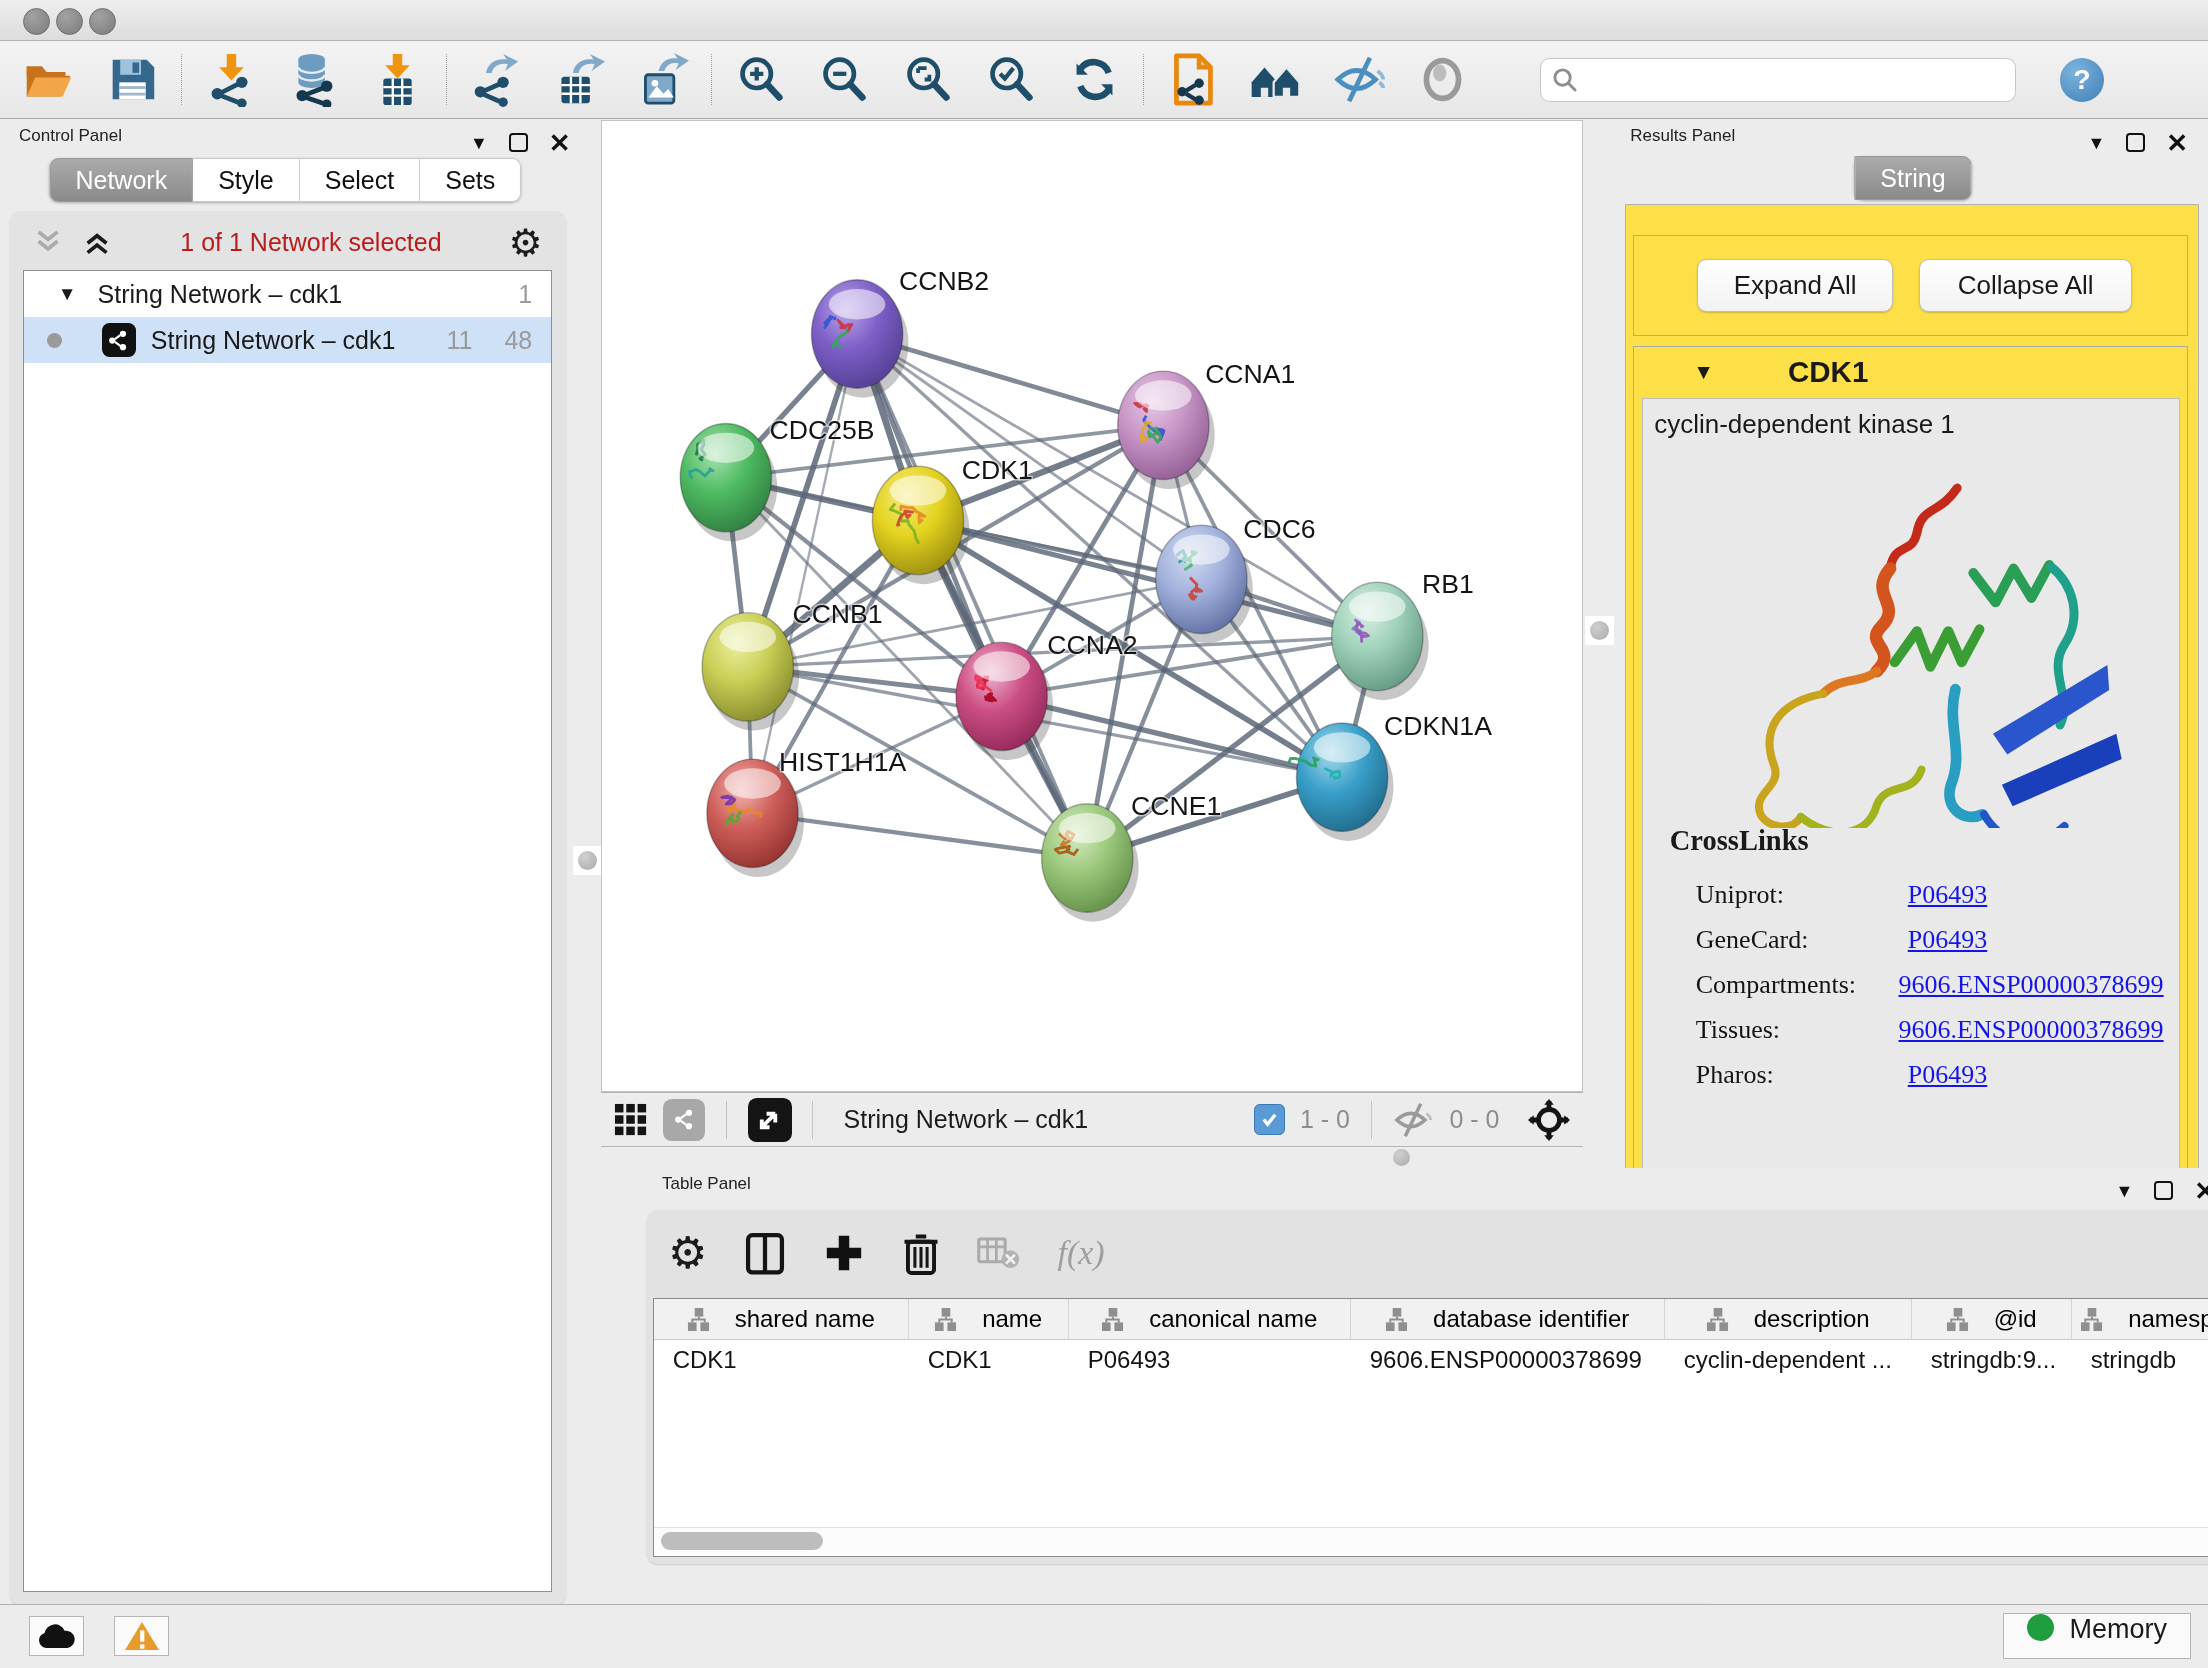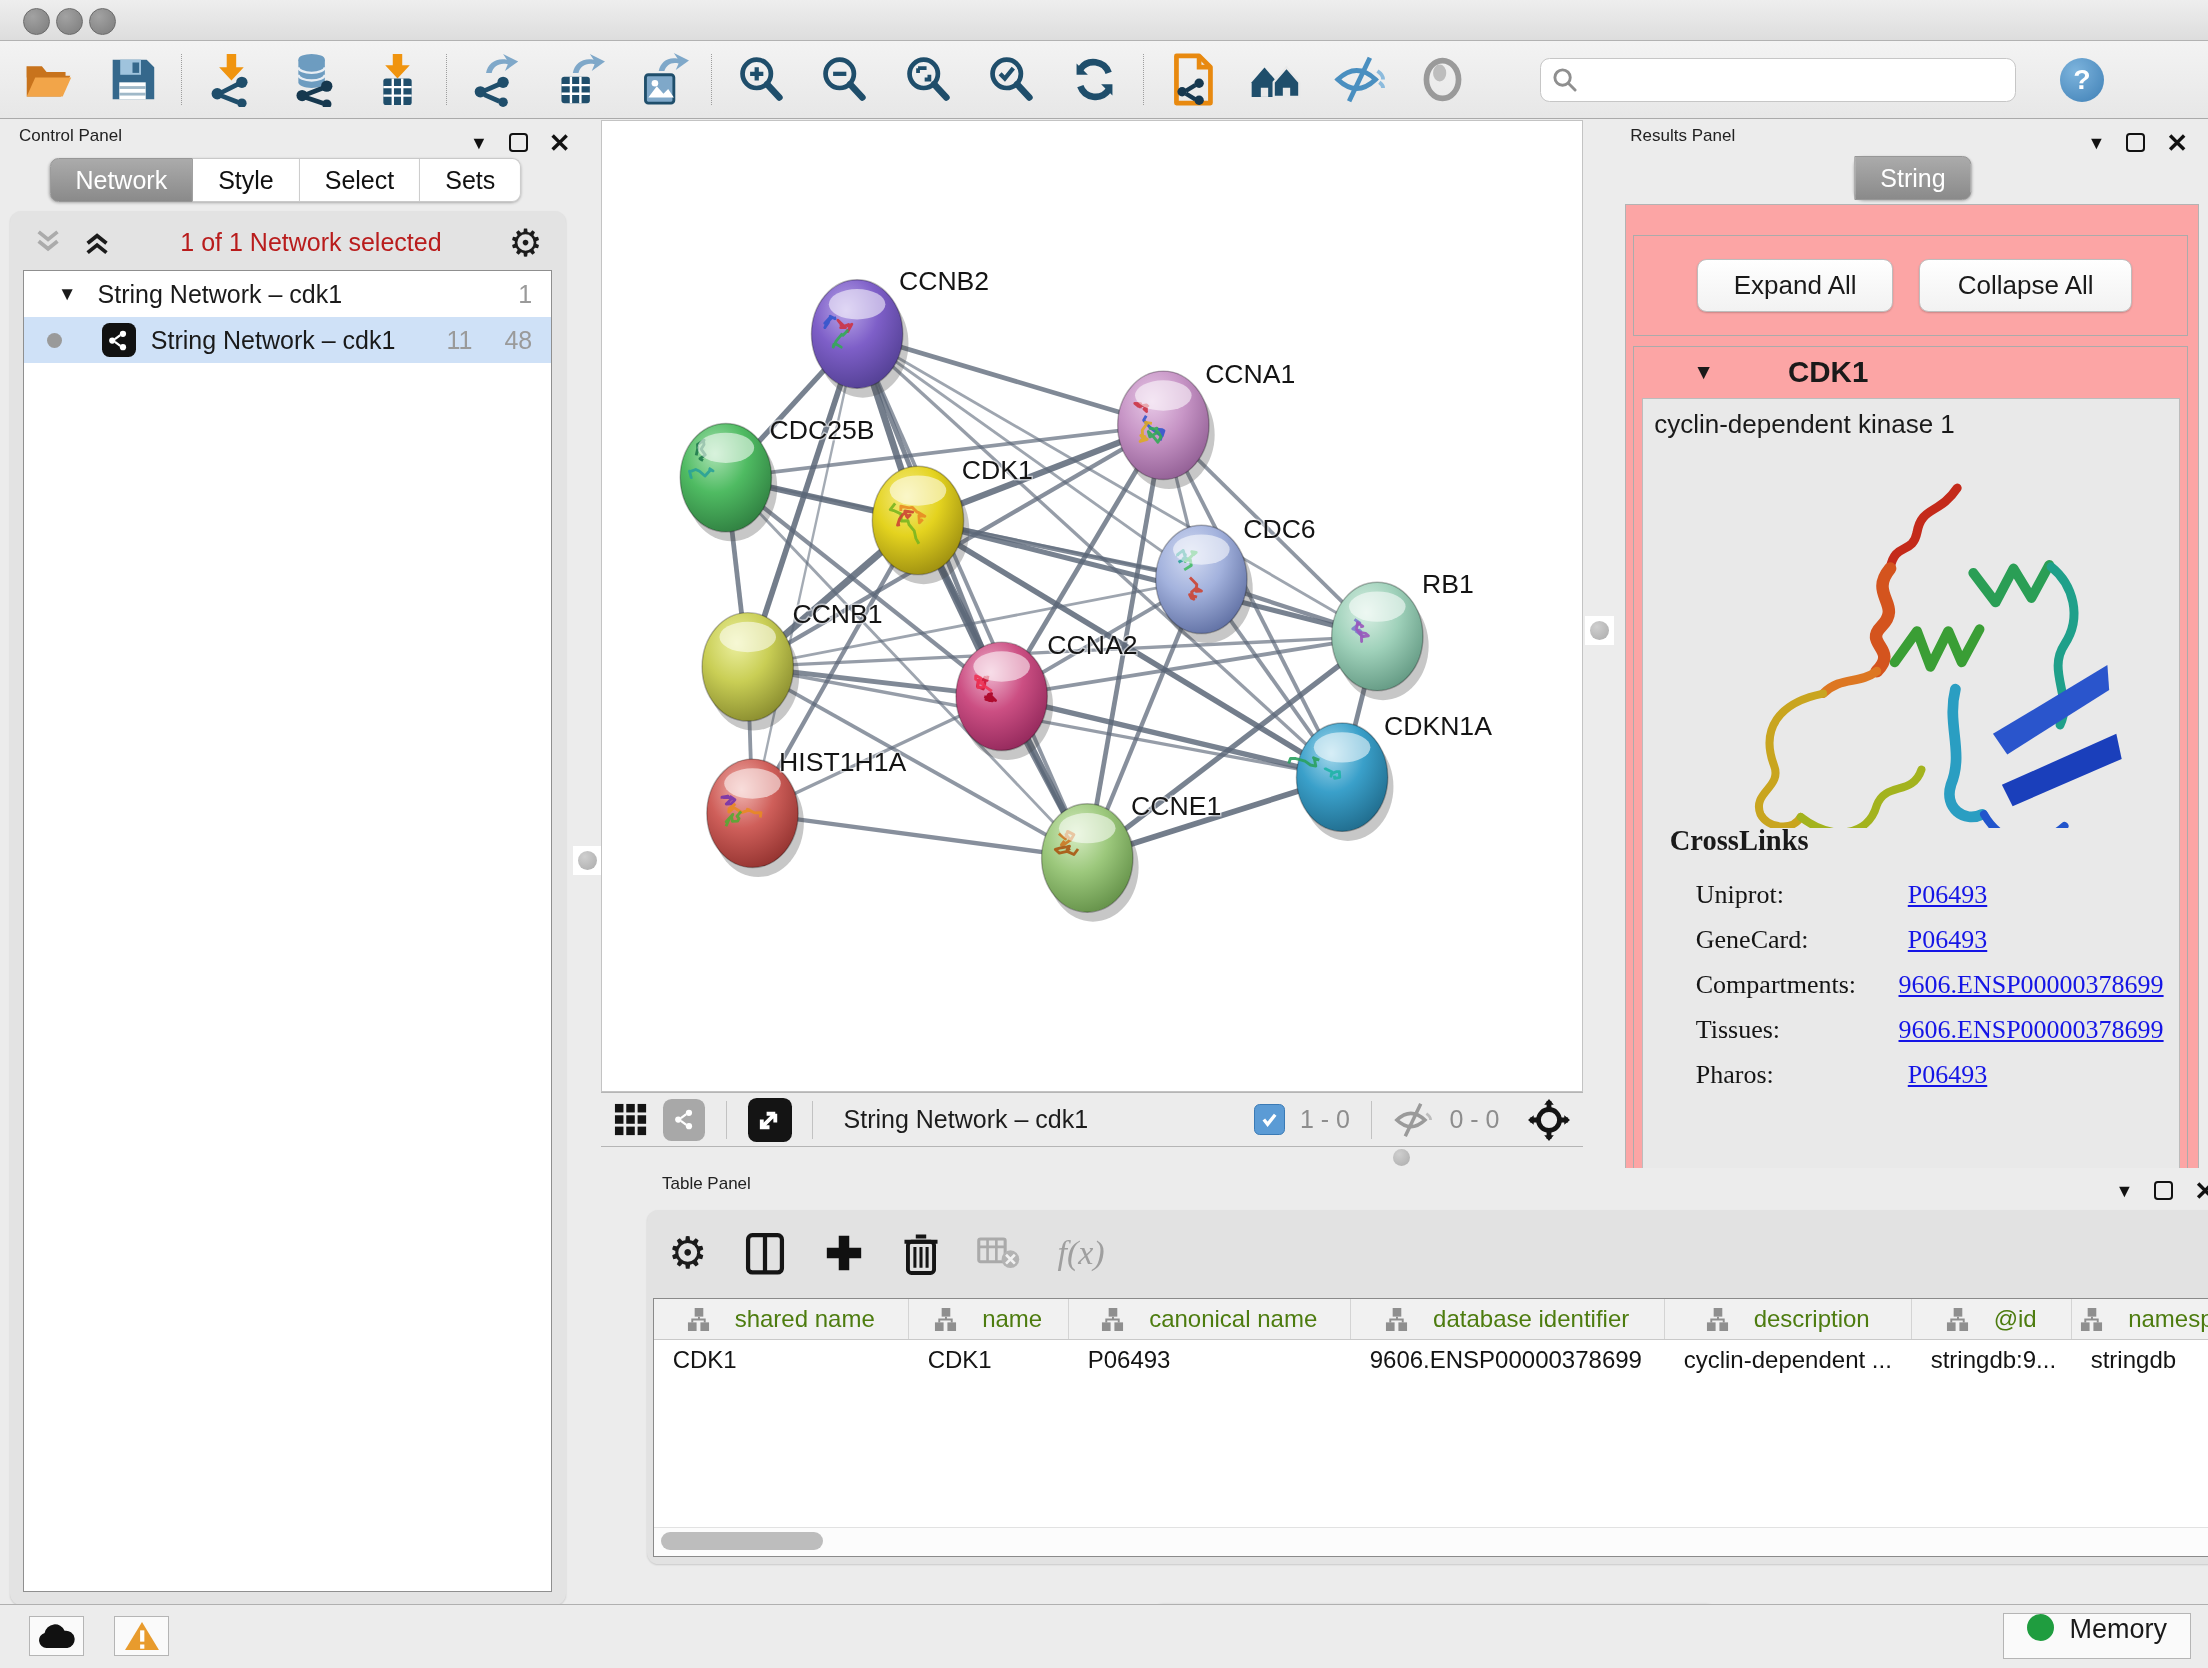--- a/index.html
+++ b/index.html
@@ -71,21 +71,21 @@
   .nb-title{font-size:25px;color:#1c1c1c;margin-left:9.5px;flex:1;}
   .nb-count{font-size:25px;color:#8d8d8d;}
   .nb-black{width:44px;height:44px;border-radius:8.6px;background:#141414;display:flex;align-items:center;justify-content:center;}
   .nb-gray{width:42px;height:42px;border-radius:8.6px;background:#a8a8a8;display:flex;align-items:center;justify-content:center;}
   .nb-check{width:28.5px;height:28.5px;border-radius:5.7px;background:#5b9bd5;border:1px solid #3a7ab5;
     display:flex;align-items:center;justify-content:center;}
 
   
   .rpanel{left:1617px;top:120px;width:592px;height:1048px;background:#ececec;}
   .rp-tab{position:absolute;left:50%;transform:translateX(-50%);top:36px;z-index:2;}
-  .rp-outer{position:absolute;left:7.6px;top:84px;width:574px;height:995px;background:#fca5a5;
+  .rp-outer{position:absolute;left:7.6px;top:84px;width:574px;height:995px;background:#fde047;
     border:1.9px solid #b3b3b3;box-sizing:border-box;}
   .rp-btnbox{position:absolute;left:7.6px;top:30px;width:555px;height:101px;border:1.9px solid #ababab;box-sizing:border-box;}
   .rbtn{position:absolute;top:23px;height:51px;background:linear-gradient(#ffffff,#f2f2f2);border:1px solid #bdbdbd;
     border-radius:9.5px;font-size:26px;display:flex;align-items:center;justify-content:center;
     box-shadow:0 1px 1.9px rgba(0,0,0,.2);}
   .rp-entry{position:absolute;left:7.6px;top:141px;width:555px;height:837px;border:1.9px solid #ababab;box-sizing:border-box;}
   .rp-ehead{height:49px;display:flex;align-items:center;}
   .rp-desc{position:absolute;left:7.6px;top:51px;right:7.6px;bottom:9.5px;border:1.9px solid #bcbcbc;background:#e9e9e9;}
   .xl-title{font-family:"Liberation Serif",serif;font-weight:bold;font-size:28.5px;}
   .xl-row{display:flex;font-family:"Liberation Serif",serif;font-size:26px;margin-top:15px;gap:12px;}
@@ -93,21 +93,21 @@
   .xl-link{color:#1515e6;text-decoration:underline;}
 
   
   .tpanel{left:632px;top:1168px;width:1605px;height:436px;background:#ececec;}
   .tp-box{position:absolute;left:15px;top:42px;width:1575px;height:354px;background:#e2e2e2;border-radius:11.4px;
     box-shadow:0 1px 1.9px rgba(0,0,0,.15);}
   .tp-tools{position:absolute;left:21px;top:9.5px;height:67px;display:flex;align-items:center;gap:36px;}
   .tp-table{position:absolute;left:5.7px;top:88px;width:1562px;height:259px;background:#ffffff;
     border:1.9px solid #8a8a8a;box-sizing:border-box;overflow:hidden;}
   .thead{display:flex;height:40px;background:#f1f1f1;border-bottom:1px solid #c9c9c9;}
-  .th{display:flex;align-items:center;justify-content:center;gap:25px;font-size:24px;color:#4d7c0f;
+  .th{display:flex;align-items:center;justify-content:center;gap:25px;font-size:24px;color:#000000;
     border-right:1px solid #d4d4d4;box-sizing:border-box;overflow:hidden;white-space:nowrap;flex:0 0 auto;}
   .trow{display:flex;height:40px;}
   .td{display:flex;align-items:center;padding-left:19px;font-size:24px;color:#141414;box-sizing:border-box;
     overflow:hidden;white-space:nowrap;flex:0 0 auto;}
   .hscroll{position:absolute;left:0;right:0;bottom:0;height:28.5px;background:#fcfcfc;border-top:1px solid #e2e2e2;}
   .hthumb{position:absolute;left:7.6px;top:4.8px;width:162px;height:18px;border-radius:9.5px;background:#bdbdbd;}
   .tp-tabs{position:absolute;left:0;right:0;top:394px;display:flex;justify-content:center;}
 
   
   .statusbar{left:0;top:1604px;width:2208px;height:65px;background:#ececec;border-top:1px solid #b0b0b0;}

